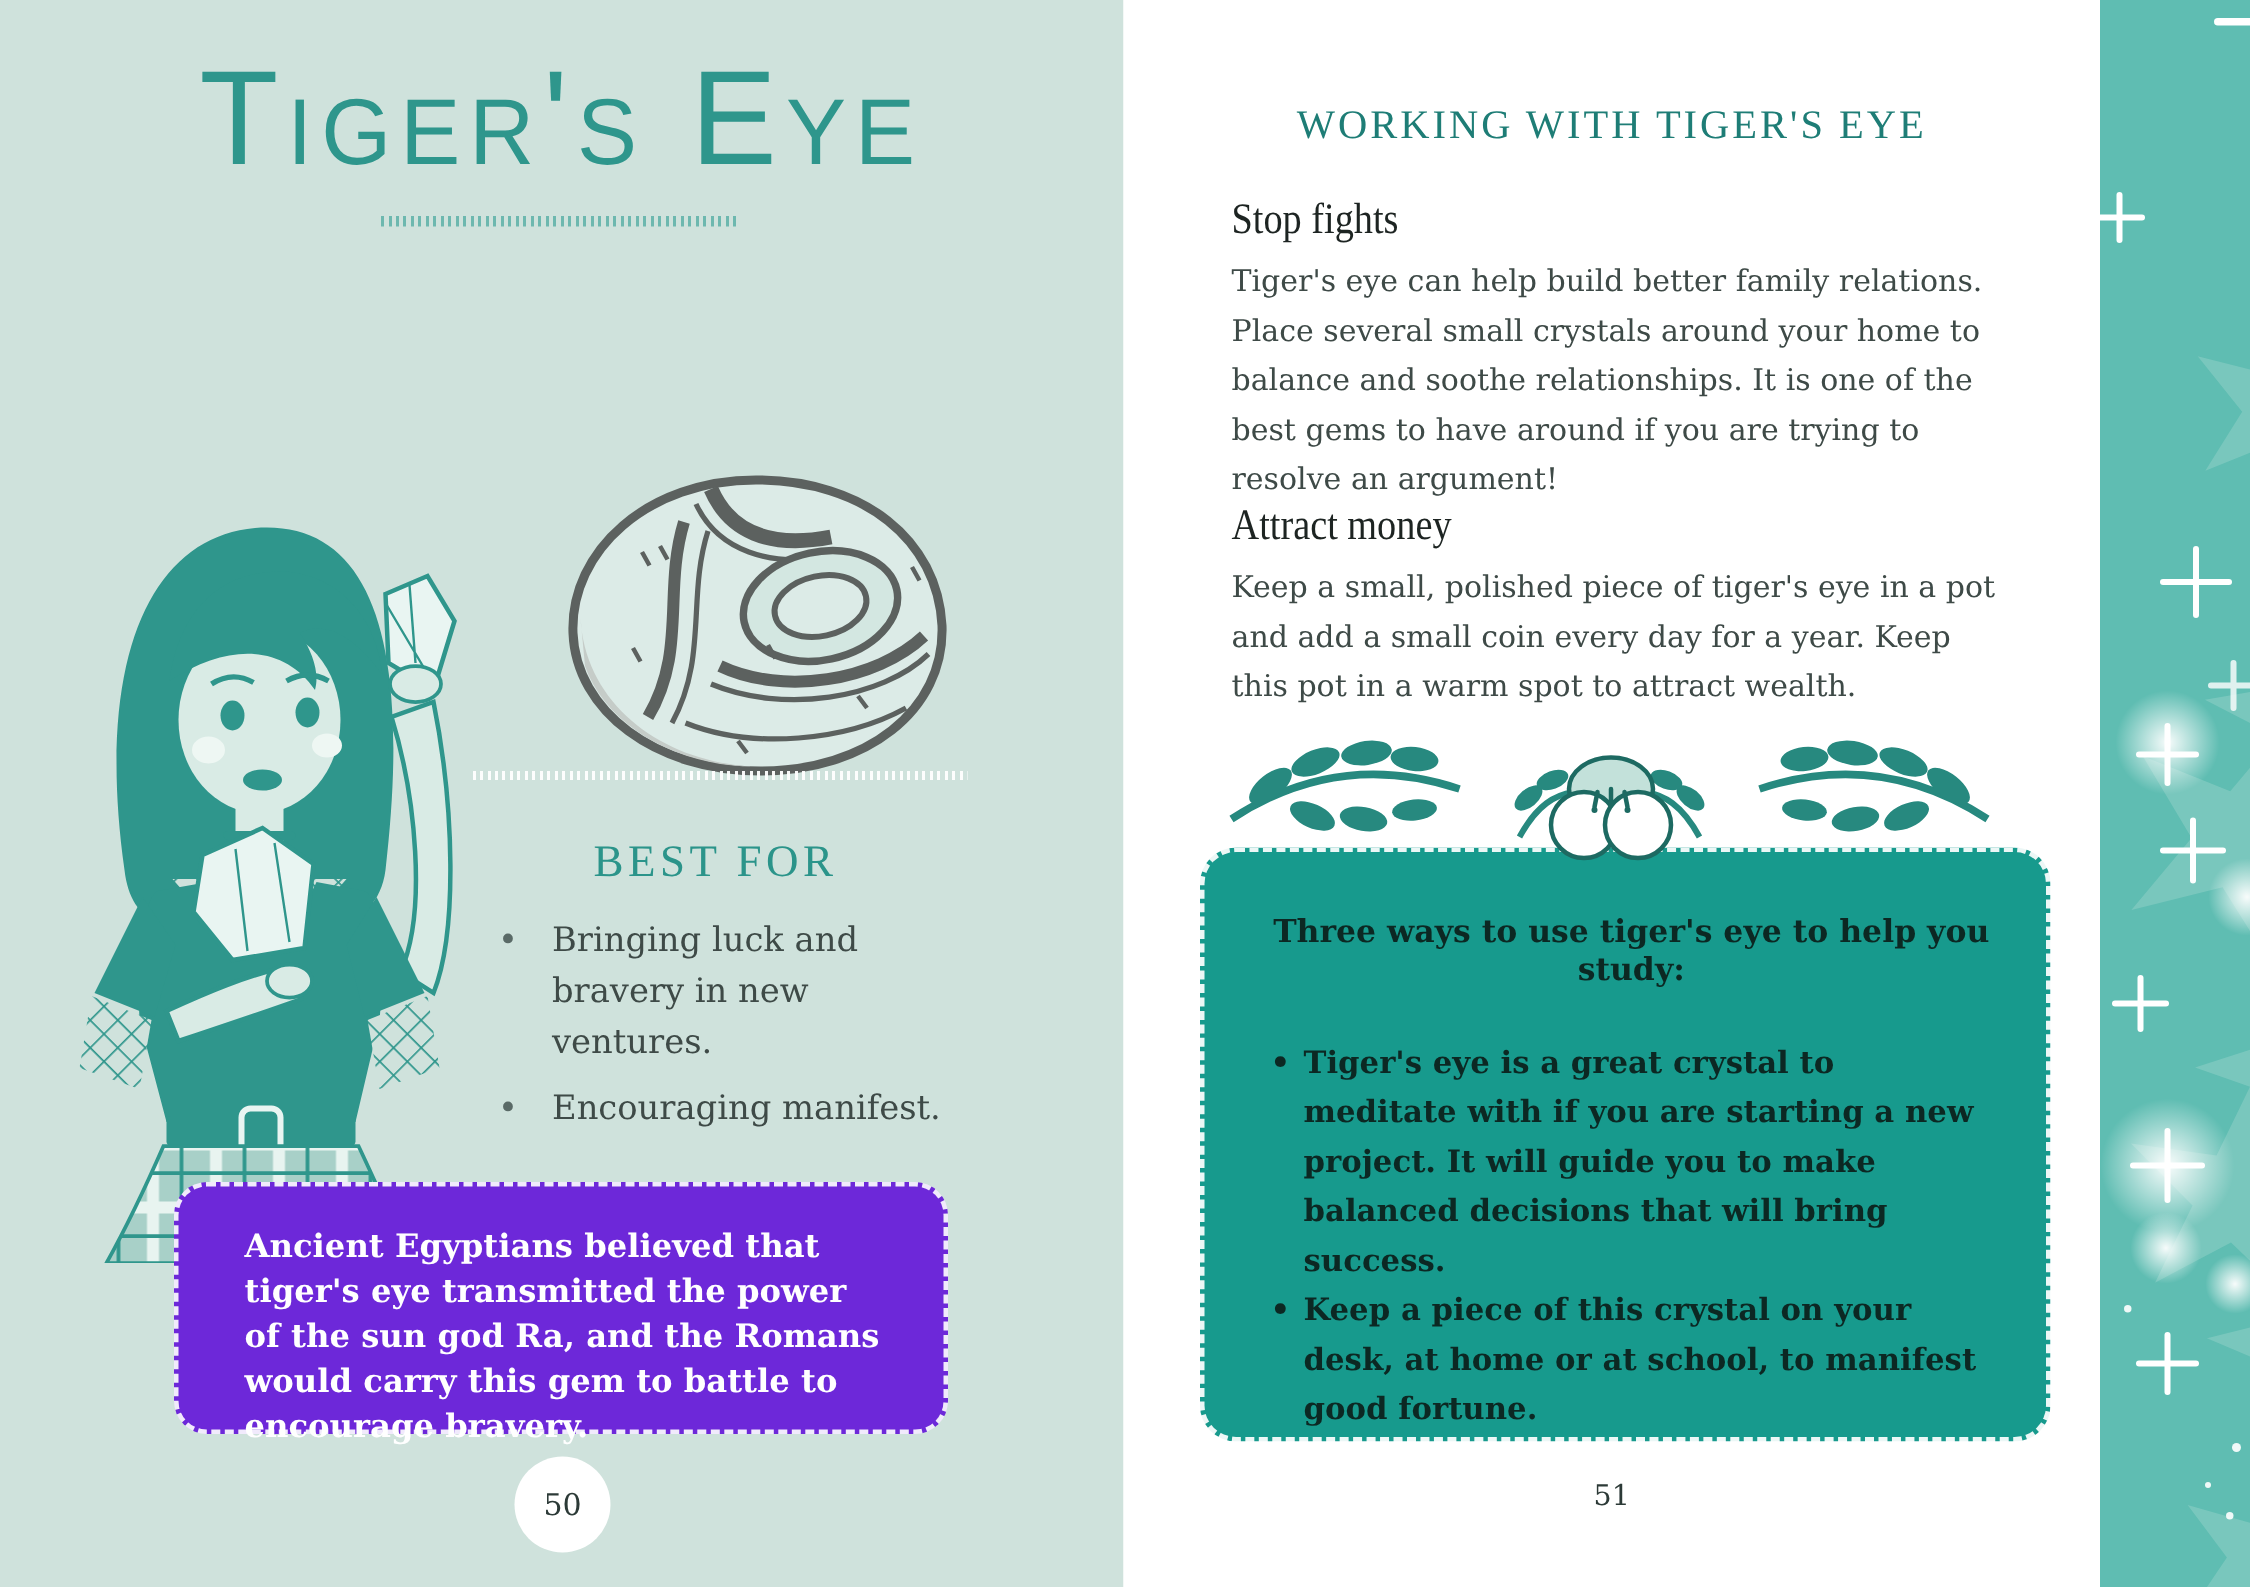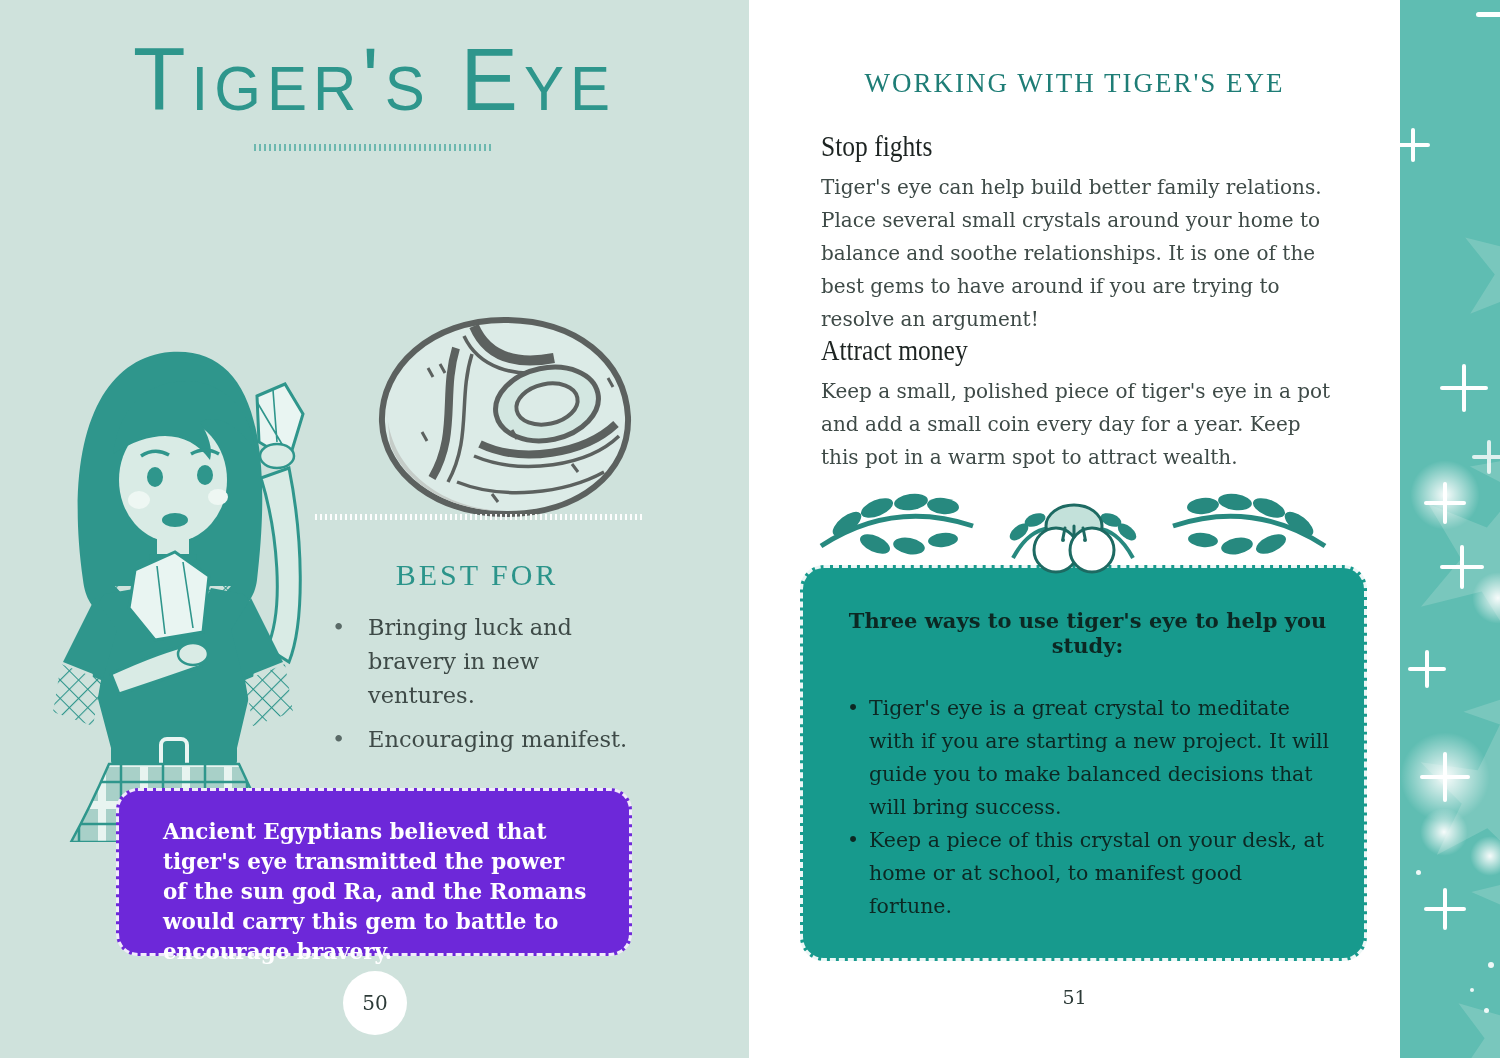--- a/index.html
+++ b/index.html
@@ -50,21 +50,21 @@
     transform:scaleX(.88); transform-origin:left; margin-bottom:8px; white-space:nowrap; }
   .rp-body { font-size:20px; line-height:33px; color:#3e4a47; }
 
   .divider-wrap { position:absolute; left:64px; top:482px; width:520px; height:106px; z-index:4; }
 
   .study-box { position:absolute; left:51px; top:565px; width:567px; height:396px;
     background:#179a8d; border:3px dashed rgba(255,255,255,.92); border-radius:24px; z-index:2;
     padding:40px 34px 0 42px; }
   .study-h { text-align:center; font-weight:bold; font-size:21px; color:#0c2823; margin-bottom:34px; }
   .study-list { list-style:none; }
-  .study-list li { position:relative; padding-left:24px; font-weight:normal; font-size:20.5px;
+  .study-list li { position:relative; padding-left:24px; font-weight:bold; font-size:20.5px;
     line-height:33px; color:#0c2823; }
   .study-list li::before { content:"•"; position:absolute; left:2px; top:0; color:#0c2823; }
 
   .rp-pagenum { position:absolute; top:986px; left:0; width:651px; text-align:center;
     font-size:19px; color:#2c3a37; }
 
   
   .edge-strip { position:absolute; left:1400px; top:0; width:100px; height:1058px;
     background:#5fbdb2; overflow:visible; }
   .star { position:absolute; background:#8ed0c6; opacity:.55;

